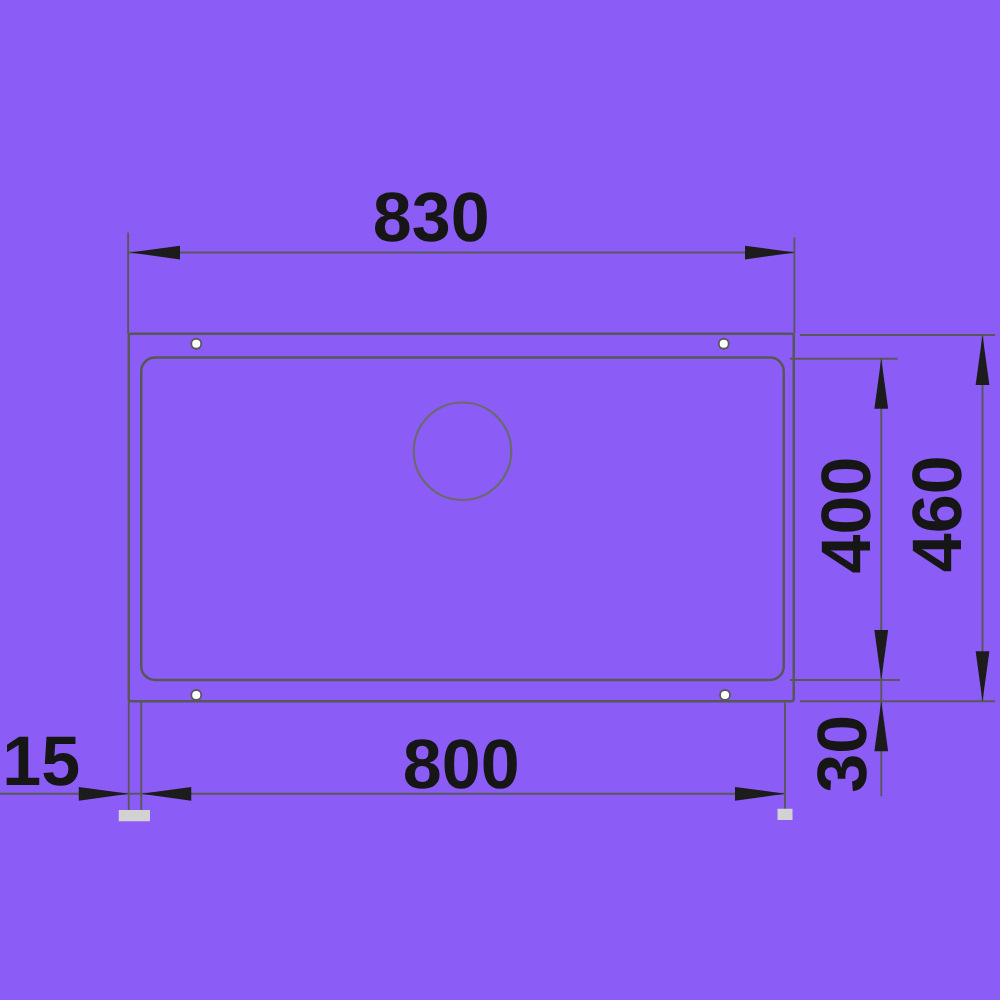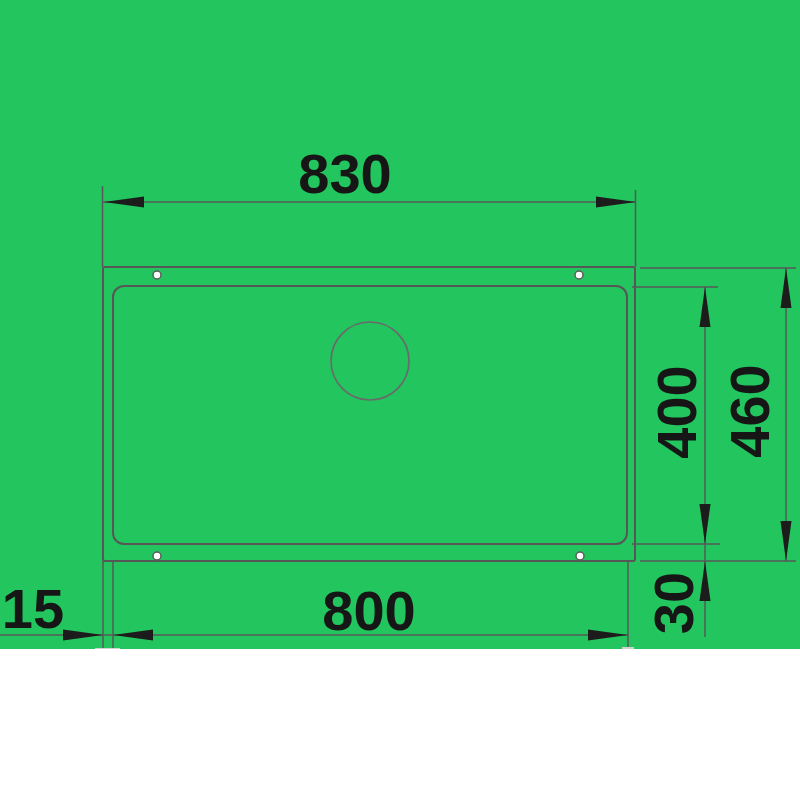--- a/index.html
+++ b/index.html
@@ -3,22 +3,22 @@
 <meta charset="utf-8">
 <style>
   html, body {
     margin: 0;
     padding: 0;
     background: #ffffff;
   }
   .stage {
     position: relative;
     width: 800px;
-    height: 649px;
-    background: #22c55e;
+    height: 800px;
+    background: #8b5cf6;
     overflow: hidden;
   }
   svg { display: block; }
   .outline {
     fill: none;
     stroke: #575757;
     stroke-width: 2;
   }
   .thin-outline {
     fill: none;

